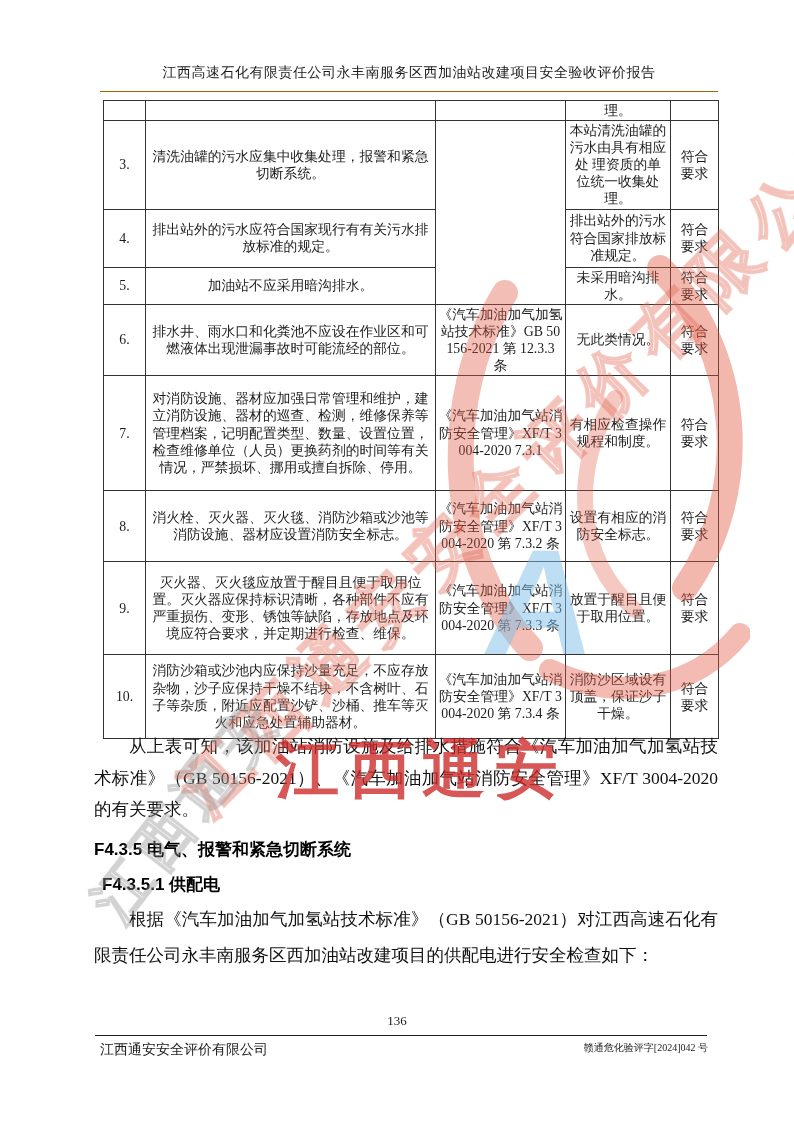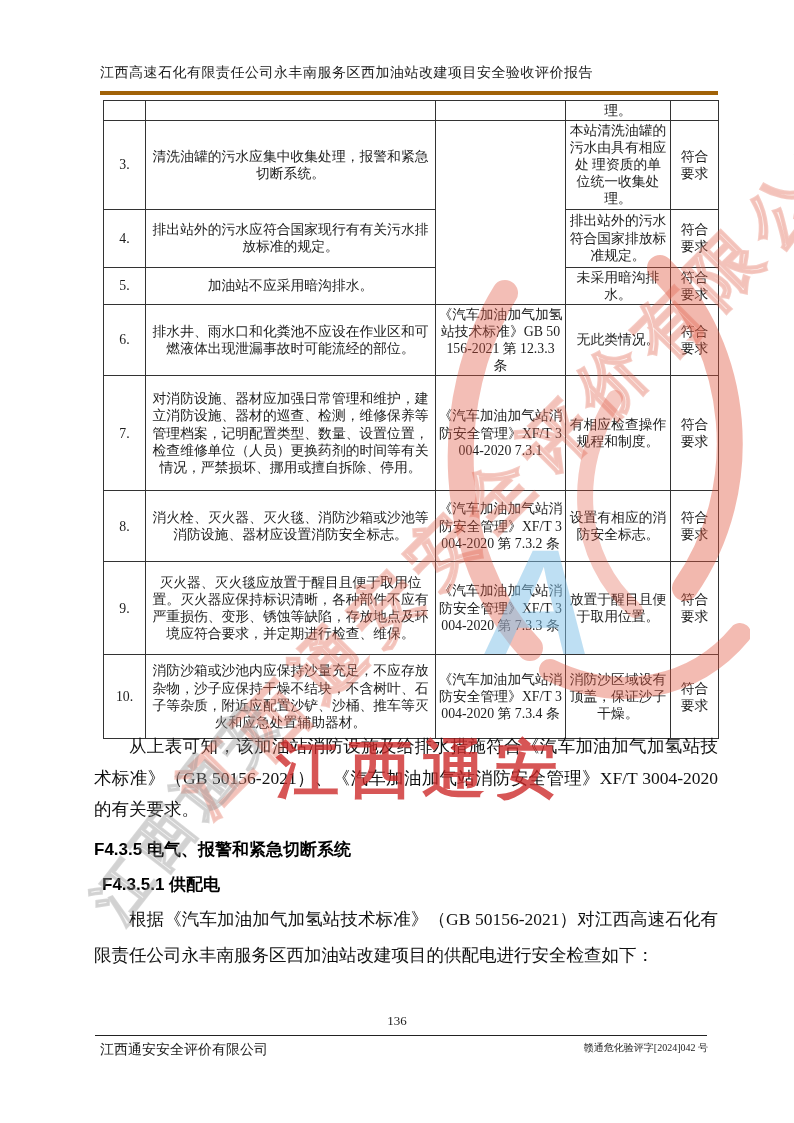--- a/index.html
+++ b/index.html
@@ -2,22 +2,22 @@
 <html><head>
 <meta charset="utf-8">
 <style>
   html,body{margin:0;padding:0;background:#888;}
   .page{
     position:relative;width:794px;height:1123px;margin:0 auto;background:#fff;
     overflow:hidden;font-family:"Liberation Serif","DejaVu Serif",serif;color:#1c1c1c;
   }
   
   .doc-header{
-    position:absolute;top:64px;left:100px;width:618px;text-align:left;
-    font-size:14px;letter-spacing:.5px;padding-bottom:9px;border-bottom:4px solid #a16207;
+    position:absolute;top:64px;left:100px;width:618px;text-align:center;
+    font-size:14px;letter-spacing:.5px;padding-bottom:9px;border-bottom:1px solid #a16207;
   }
   
   .report-table{
     position:absolute;top:100px;left:103px;width:615px;border-collapse:collapse;
     table-layout:fixed;font-size:13.8px;line-height:1.24;
   }
   .report-table td{
     border:1px solid #333;text-align:center;vertical-align:middle;
     padding:1px 2px;box-sizing:border-box;word-break:break-all;
   }

